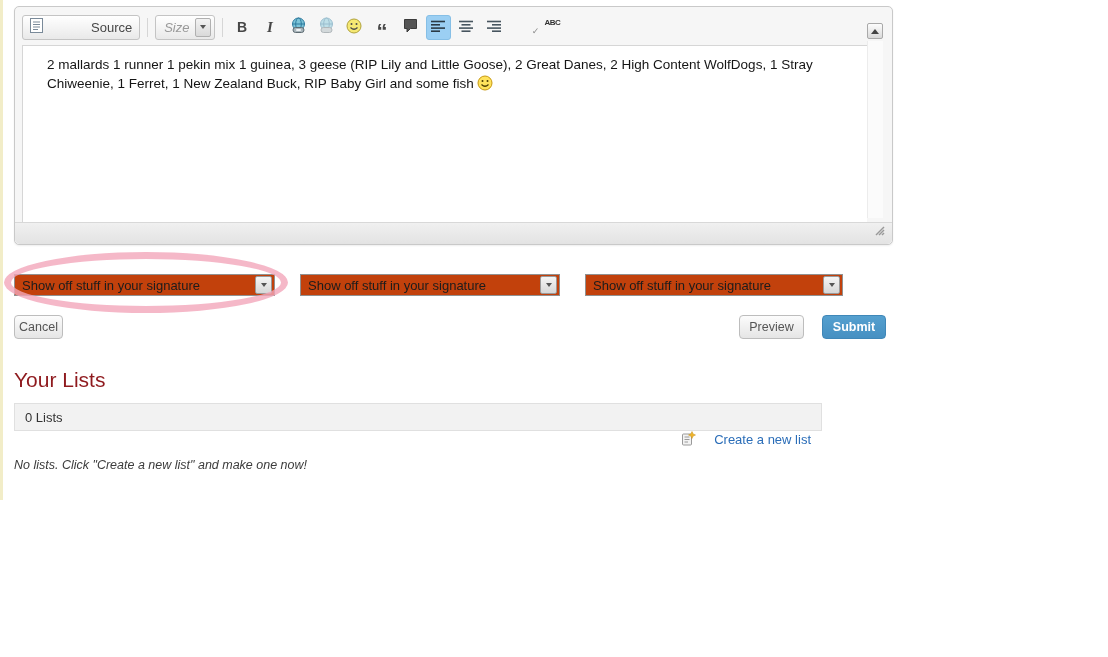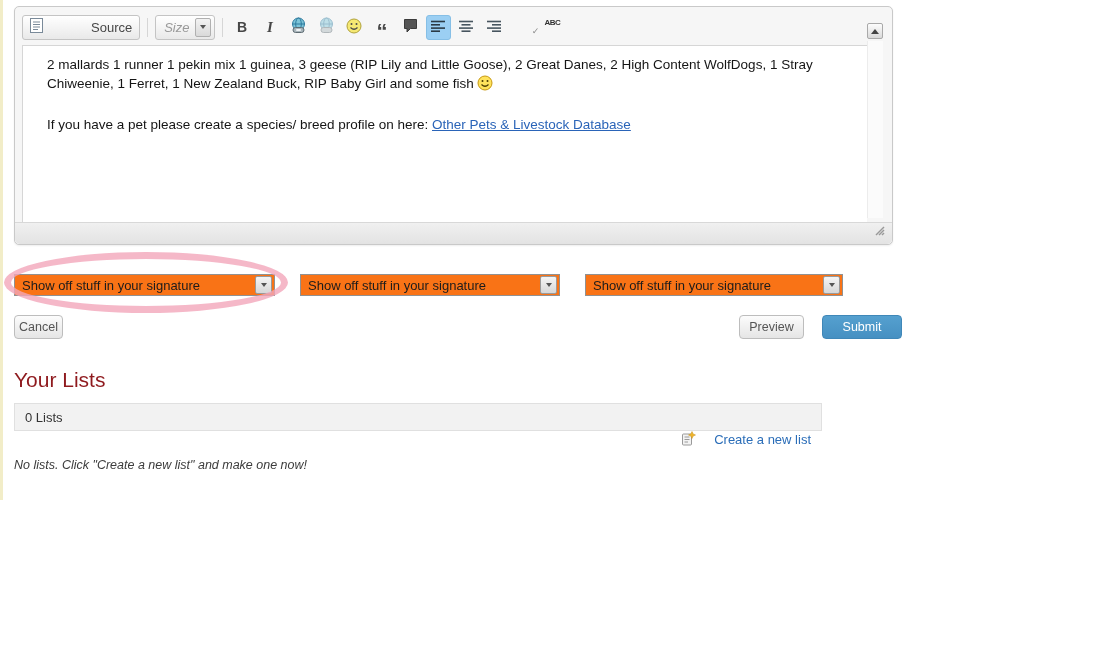--- a/index.html
+++ b/index.html
@@ -83,21 +83,21 @@
     position:absolute; left:0; right:0; bottom:0; height:22px;
     background:linear-gradient(#f0f0f0,#e3e3e3);
     border-top:1px solid #d8d8d8;
     border-radius:0 0 5px 5px;
   }
   .resize-handle { position:absolute; right:7px; bottom:4px; cursor:nwse-resize; }
 
   
   .dropdown {
     position:absolute; top:274px; height:22px;
-    background:#f97316; border:1px solid #919191;
+    background:#c2410c; border:1px solid #919191;
     display:flex; align-items:center;
     padding:0 2px 0 7px; font-size:13px; color:#1c1c1c; cursor:pointer;
   }
   .dd1 { left:14px;  width:261px; }
   .dd2 { left:300px; width:260px; }
   .dd3 { left:585px; width:258px; }
   .dd-btn {
     margin-left:auto; width:17px; height:18px;
     border:1px solid #9a9a9a; border-radius:2px;
     background:linear-gradient(#f5f5f5,#d7d7d7);
@@ -116,23 +116,23 @@
     display:inline-flex; align-items:center; justify-content:center;
     font-size:12.5px; border-radius:4px; cursor:pointer; padding:0 4px;
   }
   .btn-gray {
     background:linear-gradient(#fcfcfc,#e5e5e5);
     border:1px solid #bdbdbd; color:#555;
   }
   .cancel-btn  { left:14px; }
   .preview-btn { left:739px; width:65px; }
   .submit-btn  {
-    left:822px; width:80px;
+    left:822px; width:64px;
     background:linear-gradient(#55a0cf,#4690c2);
-    border:1px solid #3f87b8; color:#fff; font-weight:normal;
+    border:1px solid #3f87b8; color:#fff; font-weight:bold;
   }
 
   
   .lists-title {
     position:absolute; left:14px; top:368px;
     font-size:21px; color:#8f1a1e;
   }
   .lists-bar {
     position:absolute; left:14px; top:403px; width:808px; height:28px;
     background:#f2f2f2; border:1px solid #e0e0e0;
@@ -266,21 +266,20 @@
         <span class="tri-up"></span>
       </div>
 
     <div class="content">
       <p><span>2 mallards 1 runner 1 pekin mix 1 guinea, 3 geese (RIP Lily and Little Goose), 2 Great Danes, 2 High Content WolfDogs, 1 Stray Chiweenie, 1 Ferret, 1 New Zealand Buck, RIP Baby Girl   and some fish</span><span class="smiley"><svg width="16" height="16" viewBox="0 0 16 16">
               <circle cx="8" cy="8" r="7" fill="#ffe35c" stroke="#c79810"></circle>
               <circle cx="5.5" cy="6" r="1" fill="#4a3b00"></circle>
               <circle cx="10.5" cy="6" r="1" fill="#4a3b00"></circle>
               <path d="M4.5 9.5 Q8 13 11.5 9.5" fill="none" stroke="#4a3b00" stroke-width="1.2"></path>
             </svg></span></p>
-      <p class="para2"><span>If you have a pet please create a species/ breed profile on here: </span><a>Other Pets &amp; Livestock Database</a></p>
     </div>
 
     <div class="editor-footer">
       <span class="resize-handle">
         <svg width="12" height="12" viewBox="0 0 12 12">
             <line x1="3" y1="11" x2="11" y2="3" stroke="#999" stroke-width="1.4"></line>
             <line x1="6" y1="11" x2="11" y2="6" stroke="#999" stroke-width="1.4"></line>
             <line x1="9" y1="11" x2="11" y2="9" stroke="#999" stroke-width="1.4"></line>
           </svg>
       </span>

